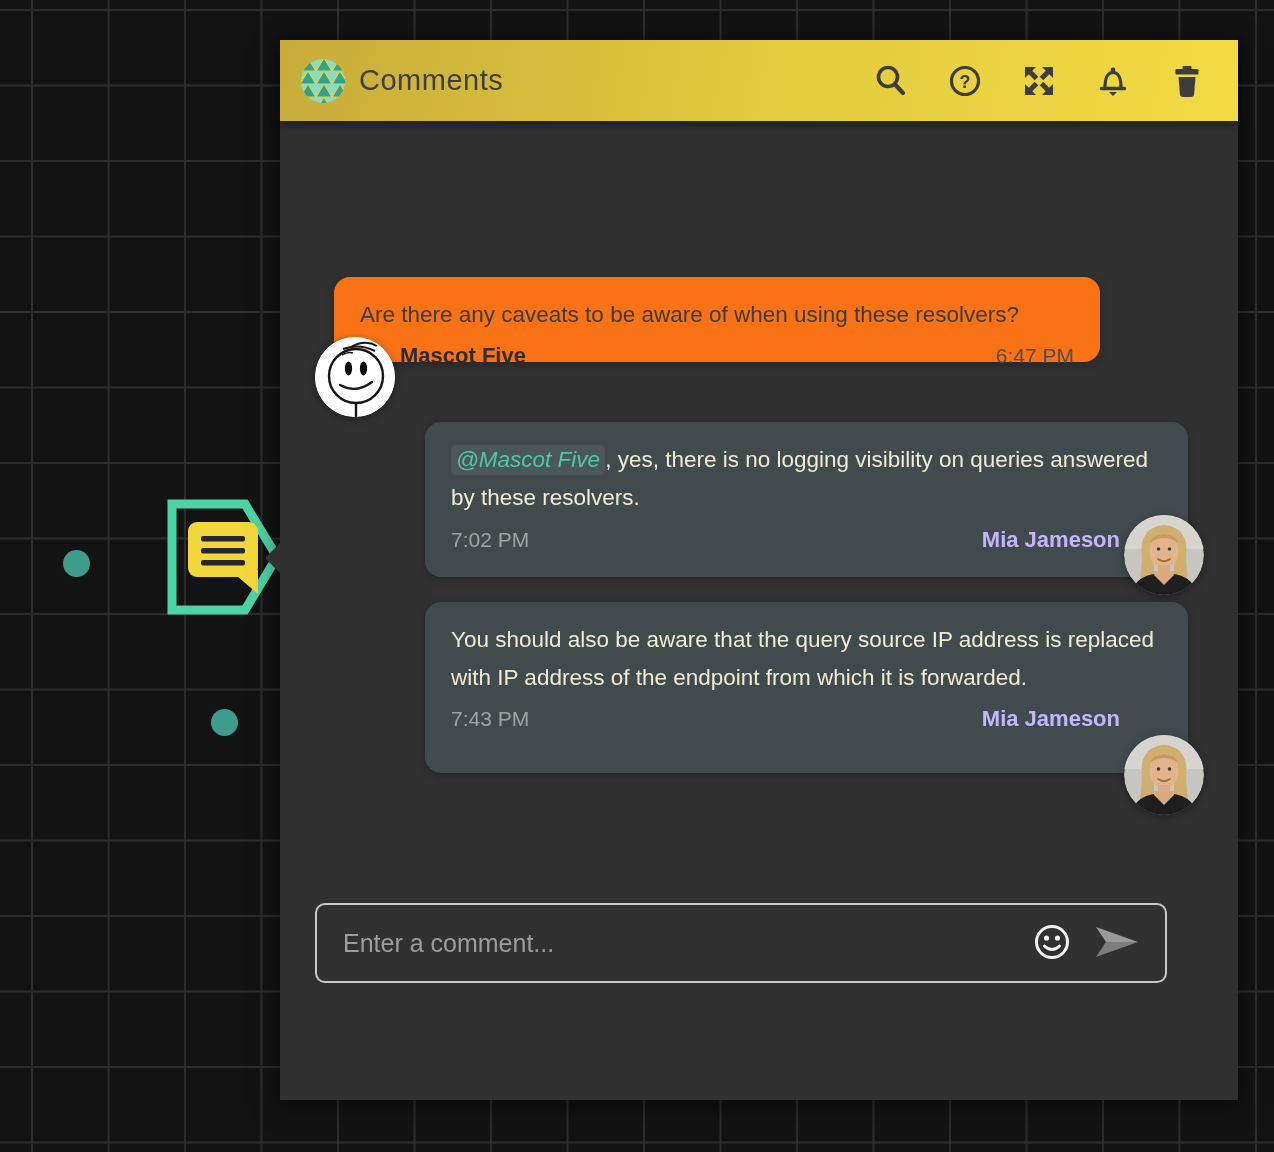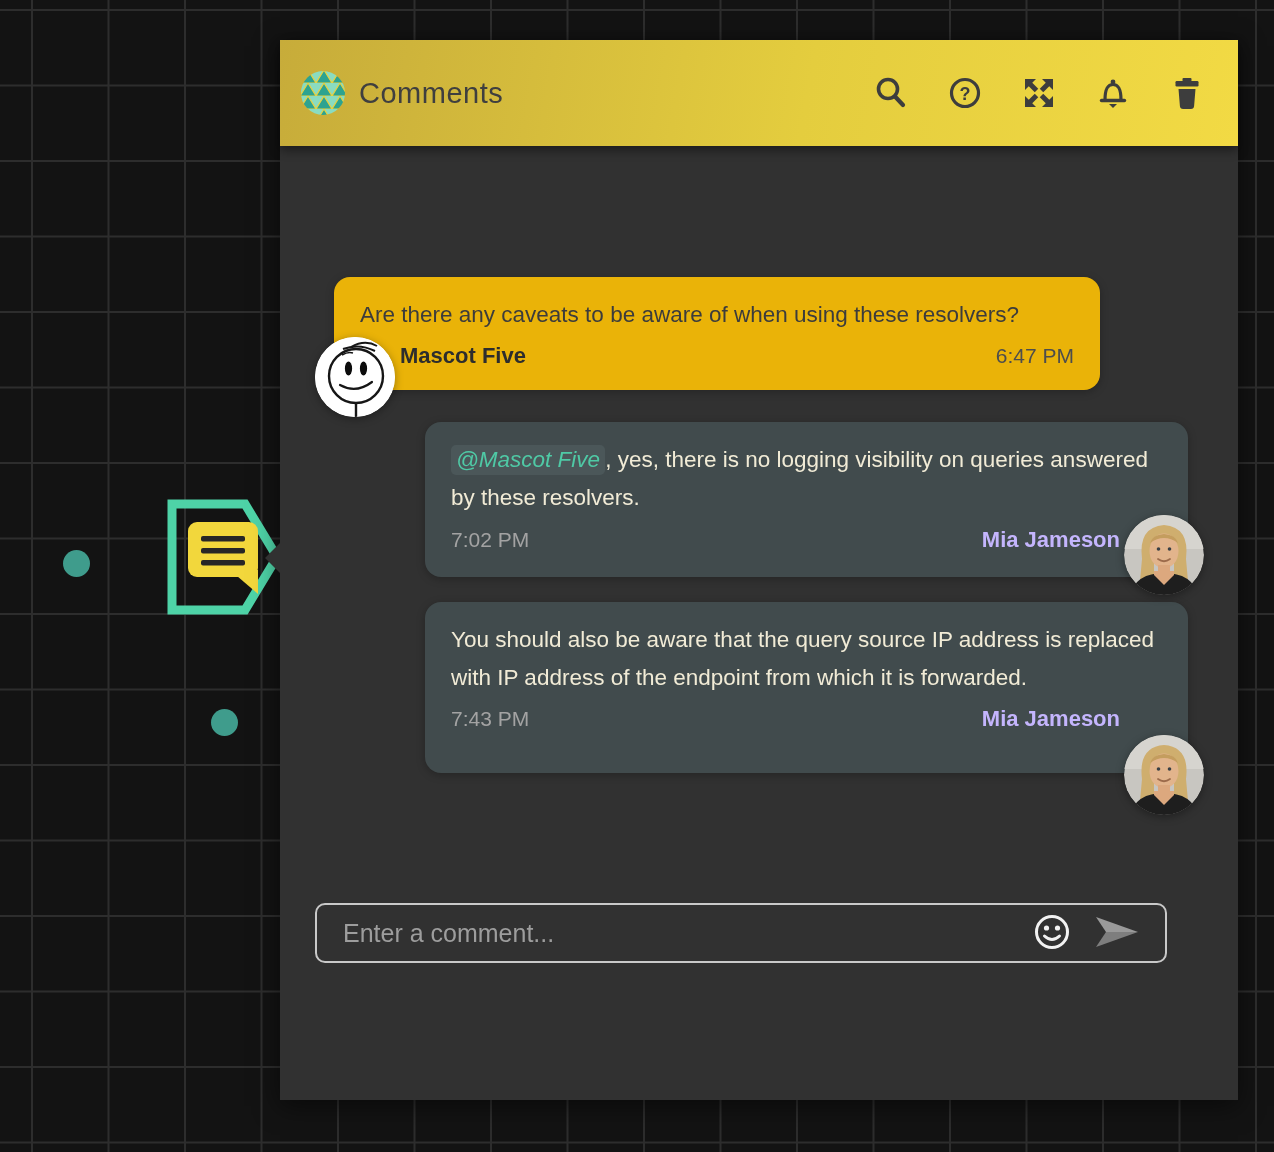--- a/index.html
+++ b/index.html
@@ -27,40 +27,40 @@
     position:absolute; left:280px; top:40px; width:958px; height:1060px;
     background:#313131; box-shadow:0 6px 24px rgba(0,0,0,.5);
   }
   .panel-tail{
     position:absolute; left:-15px; top:503px; width:0; height:0;
     border-top:15px solid transparent; border-bottom:15px solid transparent;
     border-right:15px solid #313131;
   }
 
   .header{
-    position:relative; height:106px; display:flex; align-items:center;
+    position:relative; height:81px; display:flex; align-items:center;
     padding:0 33px 0 20px; z-index:3;
     background:linear-gradient(100deg, #c7ac3a 0%, #e4cd3e 55%, #f2da44 100%);
     box-shadow:0 4px 10px rgba(0,0,0,.45);
   }
   .logo{ width:46px; height:46px; display:block; }
   .title{ margin-left:13px; font-size:29px; color:#3f3f3f; letter-spacing:.5px; }
   .header-icons{ margin-left:auto; display:flex; align-items:center; gap:38px; }
   .hicon{ width:36px; height:36px; background:none; border:none; padding:0; cursor:pointer; display:block; }
   .hicon svg{ display:block; }
 
   
   .bubble{
     position:absolute; border-radius:16px; padding:19px 26px;
     box-shadow:0 2px 8px rgba(0,0,0,.25);
   }
   .msg{ font-size:22.5px; line-height:38px; }
   .meta{ display:flex; align-items:center; margin-top:8px; font-size:22px; }
 
-  .incoming{ left:54px; top:237px; width:766px; height:113px; background:#eab308; }
+  .incoming{ left:54px; top:237px; width:766px; height:85px; background:#f97316; }
   .incoming .msg{ color:#3c3c3c; }
   .incoming .meta{ margin-top:9px; }
   .incoming .name{ font-weight:bold; color:#2d2d2d; margin-left:40px; }
   .incoming .time{ margin-left:auto; color:#4d4d4d; font-size:21px; }
 
   .outgoing{ left:145px; width:763px; background:#414b4d; }
   .outgoing .msg{ color:#f1ebd6; }
   .outgoing .time{ color:#a3a3a3; font-size:21px; }
   .outgoing .name{ margin-left:auto; margin-right:42px; font-weight:bold; color:#c4b5fd; }
   .b2{ top:382px; height:155px; }
@@ -74,21 +74,21 @@
   .avatar{
     position:absolute; width:80px; height:80px; border-radius:50%;
     overflow:hidden; z-index:2; box-shadow:0 2px 8px rgba(0,0,0,.35);
   }
   .av-mascot{ left:35px; top:297px; background:#ffffff; }
   .av-mia2{ left:844px; top:475px; }
   .av-mia3{ left:844px; top:695px; }
 
   
   .composer{
-    position:absolute; left:35px; top:863px; width:852px; height:60px;
+    position:absolute; left:35px; top:863px; width:852px; height:80px;
     border:2px solid #c9c9c9; border-radius:10px;
     display:flex; align-items:center; padding:0 26px; cursor:text;
   }
   .placeholder{ font-size:25px; color:#9d9d9d; }
   .composer-icons{ margin-left:auto; display:flex; align-items:center; gap:24px; }
   .cicon{ background:none; border:none; padding:0; cursor:pointer; display:block; }
 </style>
 </head>
 <body>
 

